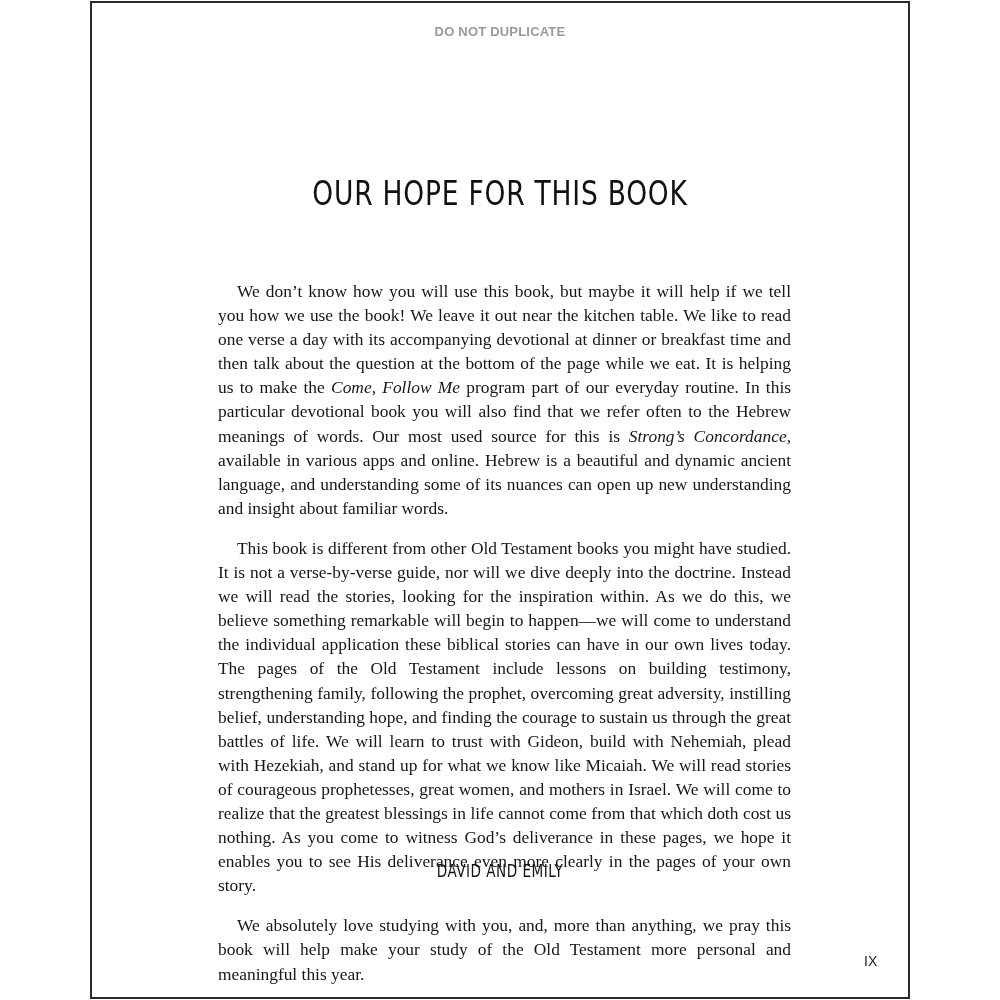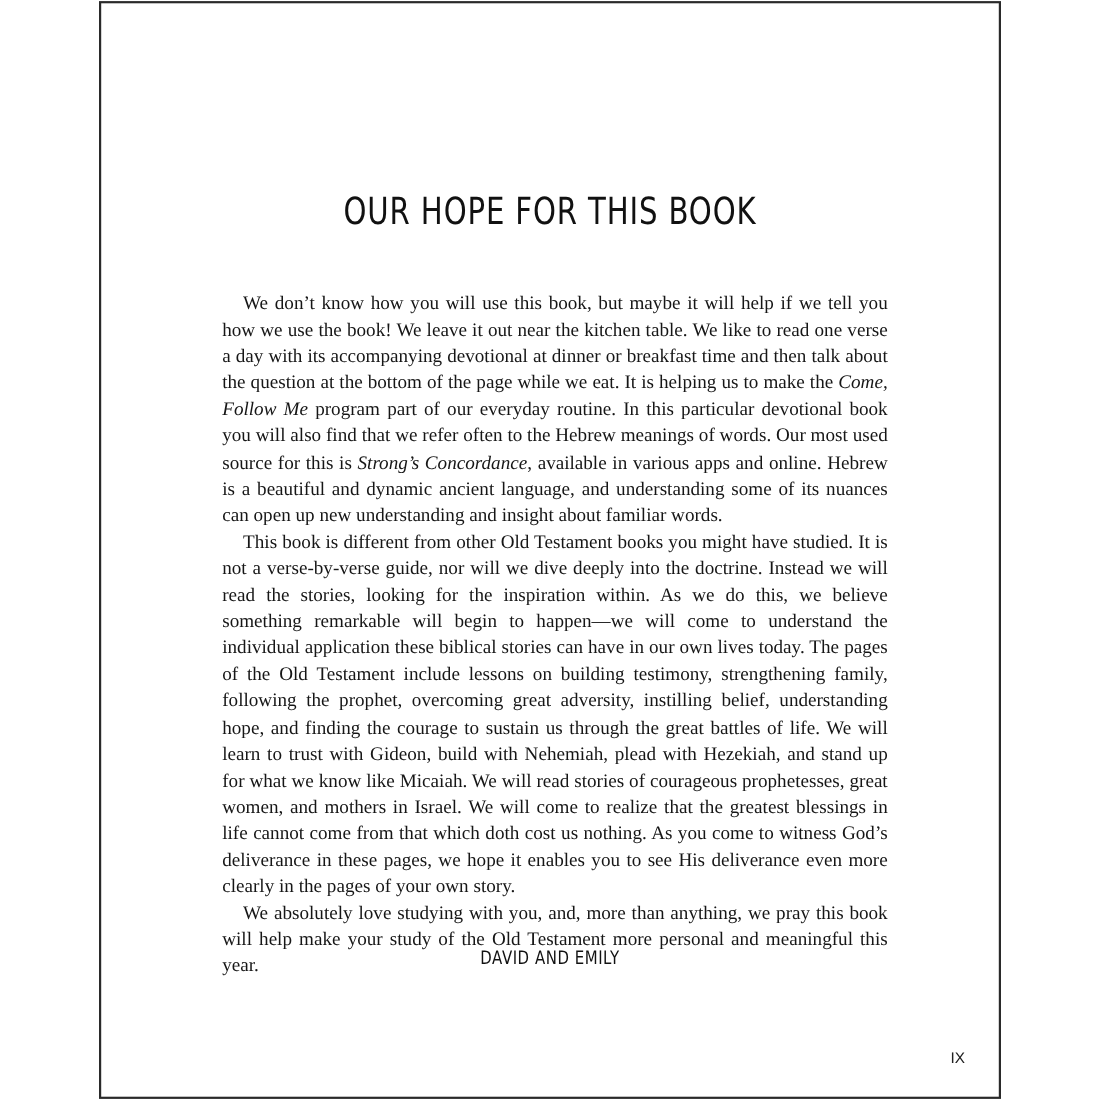--- a/index.html
+++ b/index.html
@@ -57,21 +57,21 @@
       left: 110px;
       width: 605px;
       top: 260px;
       font-family: "Liberation Serif", serif;
       font-size: 17.4px;
       line-height: 24.1px;
       color: #161616;
       text-align: justify;
     }
     .body-text p {
-      margin: 0;
+      margin: 16px;
       text-indent: 19px;
     }
     .body-text em { font-style: italic; }
 
     .signature {
       position: absolute;
       left: 0;
       width: 100%;
       top: 858px;
       text-align: center;
@@ -89,20 +89,21 @@
       top: 950px;
       font-family: "Liberation Sans", sans-serif;
       font-size: 14px;
       color: #222222;
     }
   </style>
 </head>
 <body>
 
 <div class="page-frame">
+  <div class="watermark top">DO NOT DUPLICATE</div>
 
   <h1 class="page-title" style="margin:0;">OUR HOPE FOR THIS BOOK</h1>
 
   <div class="body-text">
     <p>
       <span>We don’t know how you will use this book, but maybe it will help if we tell you how we use the book! We leave it out near the kitchen table. We like to read one verse a day with its accompanying devotional at dinner or breakfast time and then talk about the question at the bottom of the page while we eat. It is helping us to make the </span><em>Come, Follow Me</em><span> program part of our everyday routine. In this particular devotional book you will also find that we refer often to the Hebrew meanings of words. Our most used source for this is </span><em>Strong’s Concordance</em><span>, available in various apps and online. Hebrew is a beautiful and dynamic ancient language, and understanding some of its nuances can open up new understanding and insight about familiar words.</span>
     </p>
     <p>
       <span>This book is different from other Old Testament books you might have studied. It is not a verse-by-verse guide, nor will we dive deeply into the doctrine. Instead we will read the stories, looking for the inspiration within. As we do this, we believe something remarkable will begin to happen—we will come to understand the individual application these biblical stories can have in our own lives today. The pages of the Old Testament include lessons on building testimony, strengthening family, following the prophet, over­coming great adversity, instilling belief, understanding hope, and finding the courage to sustain us through the great battles of life. We will learn to trust with Gideon, build with Nehemiah, plead with Hezekiah, and stand up for what we know like Micaiah. We will read stories of courageous prophetesses, great women, and mothers in Israel. We will come to realize that the greatest blessings in life cannot come from that which doth cost us nothing. As you come to witness God’s deliverance in these pages, we hope it enables you to see His deliverance even more clearly in the pages of your own story.</span>
     </p>

